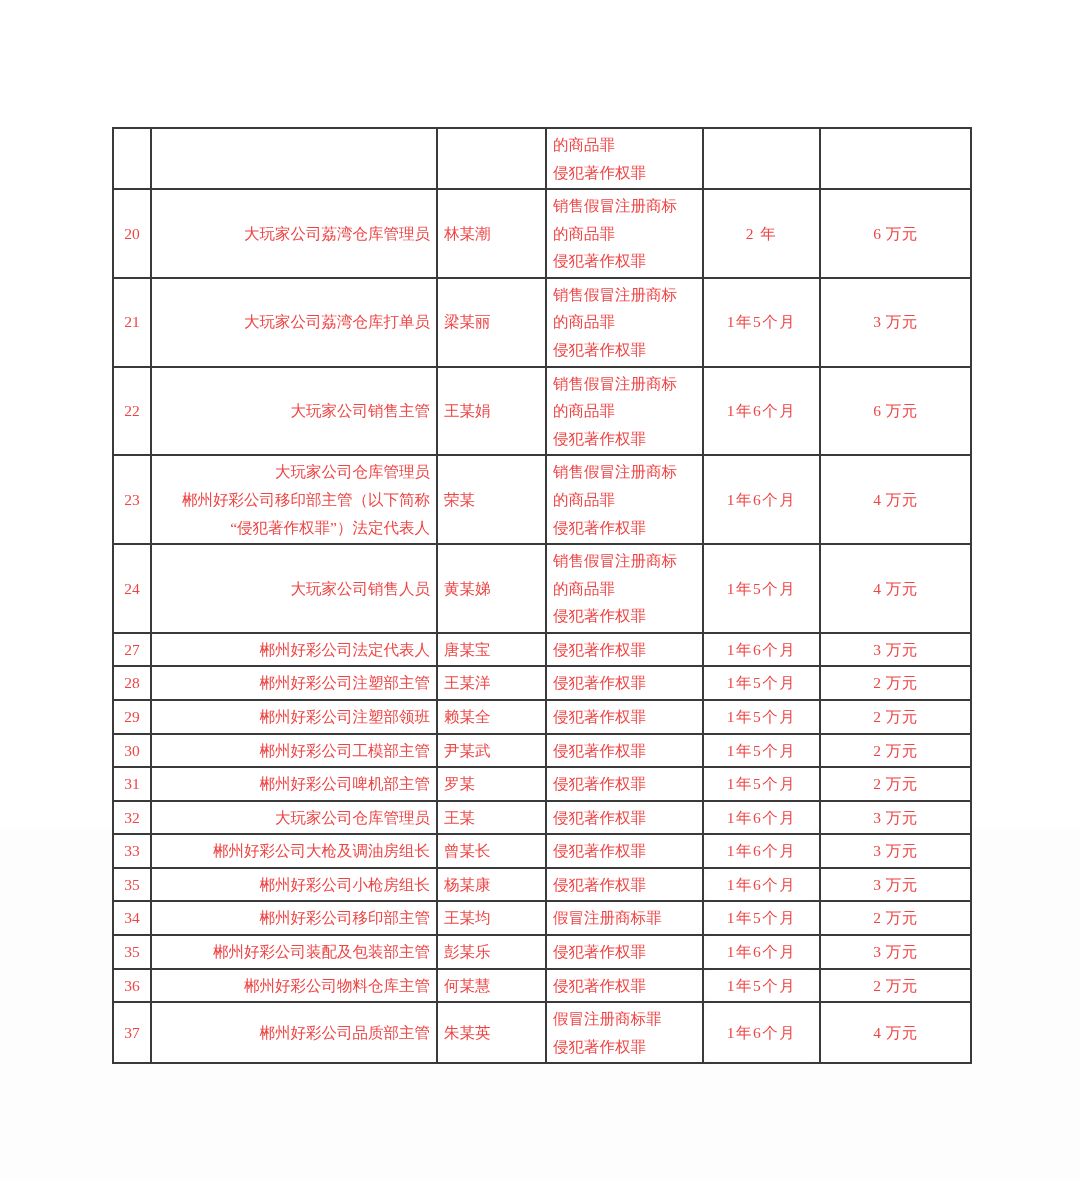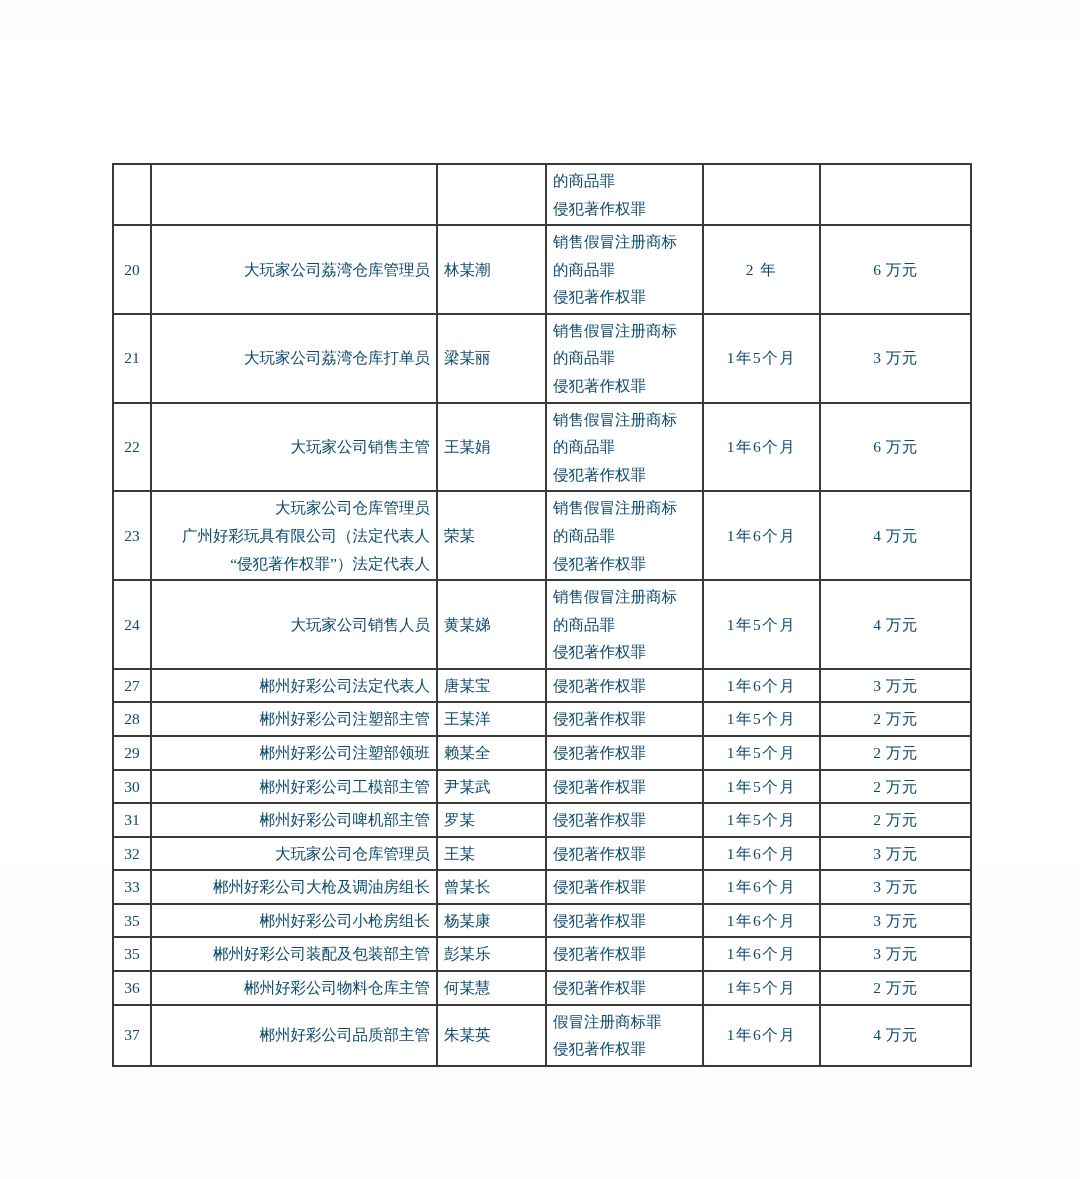--- a/index.html
+++ b/index.html
@@ -9,22 +9,21 @@
     height: 1179px;
     overflow: hidden;
     background: #fdfdfd;
   }
   .sheet {
     position: relative;
     width: 1080px;
     height: 829px;
     background: #ffffff;
     font-family: "Liberation Serif", "DejaVu Serif", serif;
-    color: #0c4a6e;
-    margin-top: 36px;
+    color: #ef4444;
   }
   table.penalty-table {
     position: absolute;
     left: 112px;
     top: 127px;
     width: 858px;
     border-collapse: collapse;
     table-layout: fixed;
     border: 2px solid #3a3a3a;
   }
@@ -109,21 +108,21 @@
             <div class="ln">的商品罪</div>
             <div class="ln">侵犯著作权罪</div>
           </td>
           <td class="col-sentence">1年6个月</td>
           <td class="col-fine">6 万元</td>
         </tr>
         <tr>
           <td class="col-seq">23</td>
           <td class="col-role">
             <div class="ln">大玩家公司仓库管理员</div>
-            <div class="ln">广州好彩玩具有限公司（法定代表人</div>
+            <div class="ln">郴州好彩公司移印部主管（以下简称</div>
             <div class="ln">“侵犯著作权罪”）法定代表人</div>
           </td>
           <td class="col-name">荣某</td>
           <td class="col-crime">
             <div class="ln">销售假冒注册商标</div>
             <div class="ln">的商品罪</div>
             <div class="ln">侵犯著作权罪</div>
           </td>
           <td class="col-sentence">1年6个月</td>
           <td class="col-fine">4 万元</td>
@@ -230,20 +229,32 @@
           <td class="col-seq">35</td>
           <td class="col-role">
             <div class="ln">郴州好彩公司小枪房组长</div>
           </td>
           <td class="col-name">杨某康</td>
           <td class="col-crime">
             <div class="ln">侵犯著作权罪</div>
           </td>
           <td class="col-sentence">1年6个月</td>
           <td class="col-fine">3 万元</td>
+        </tr>
+        <tr>
+          <td class="col-seq">34</td>
+          <td class="col-role">
+            <div class="ln">郴州好彩公司移印部主管</div>
+          </td>
+          <td class="col-name">王某均</td>
+          <td class="col-crime">
+            <div class="ln">假冒注册商标罪</div>
+          </td>
+          <td class="col-sentence">1年5个月</td>
+          <td class="col-fine">2 万元</td>
         </tr>
         <tr>
           <td class="col-seq">35</td>
           <td class="col-role">
             <div class="ln">郴州好彩公司装配及包装部主管</div>
           </td>
           <td class="col-name">彭某乐</td>
           <td class="col-crime">
             <div class="ln">侵犯著作权罪</div>
           </td>

